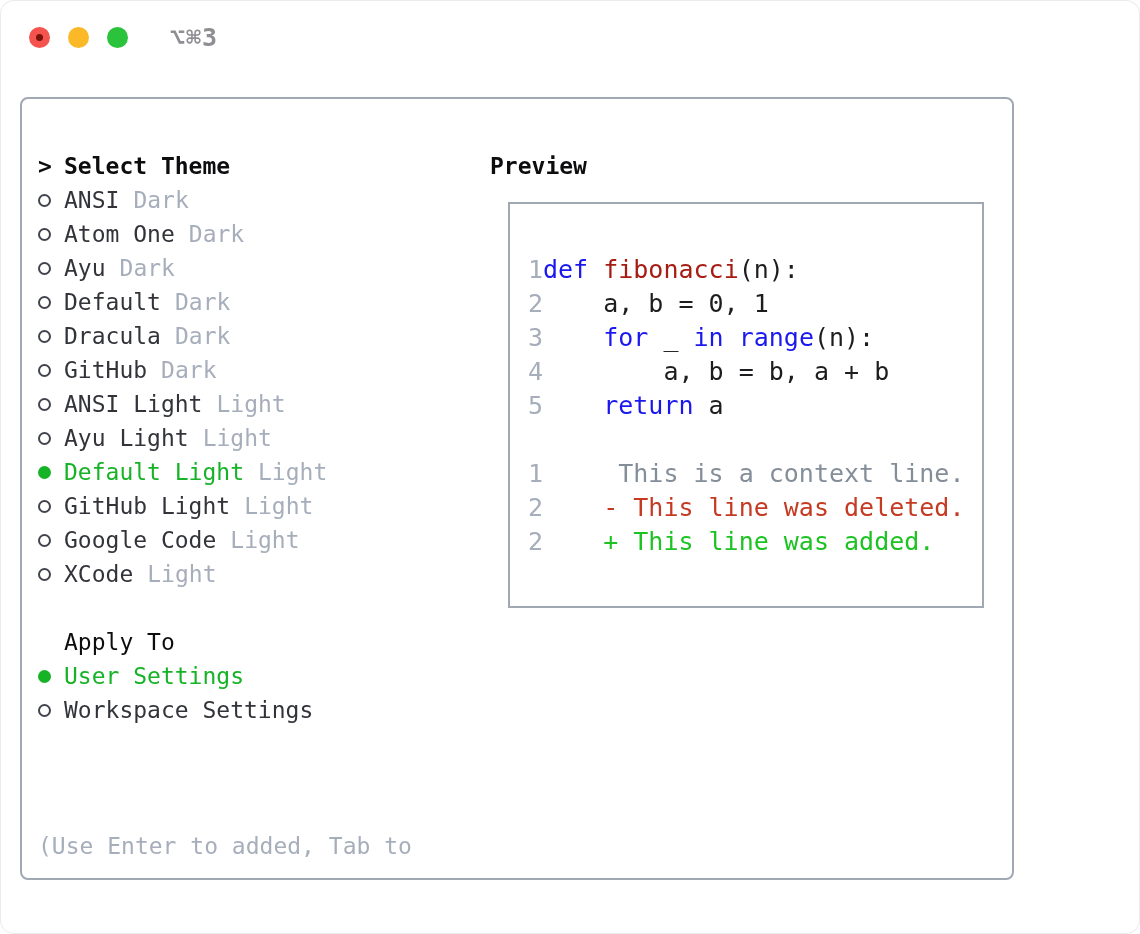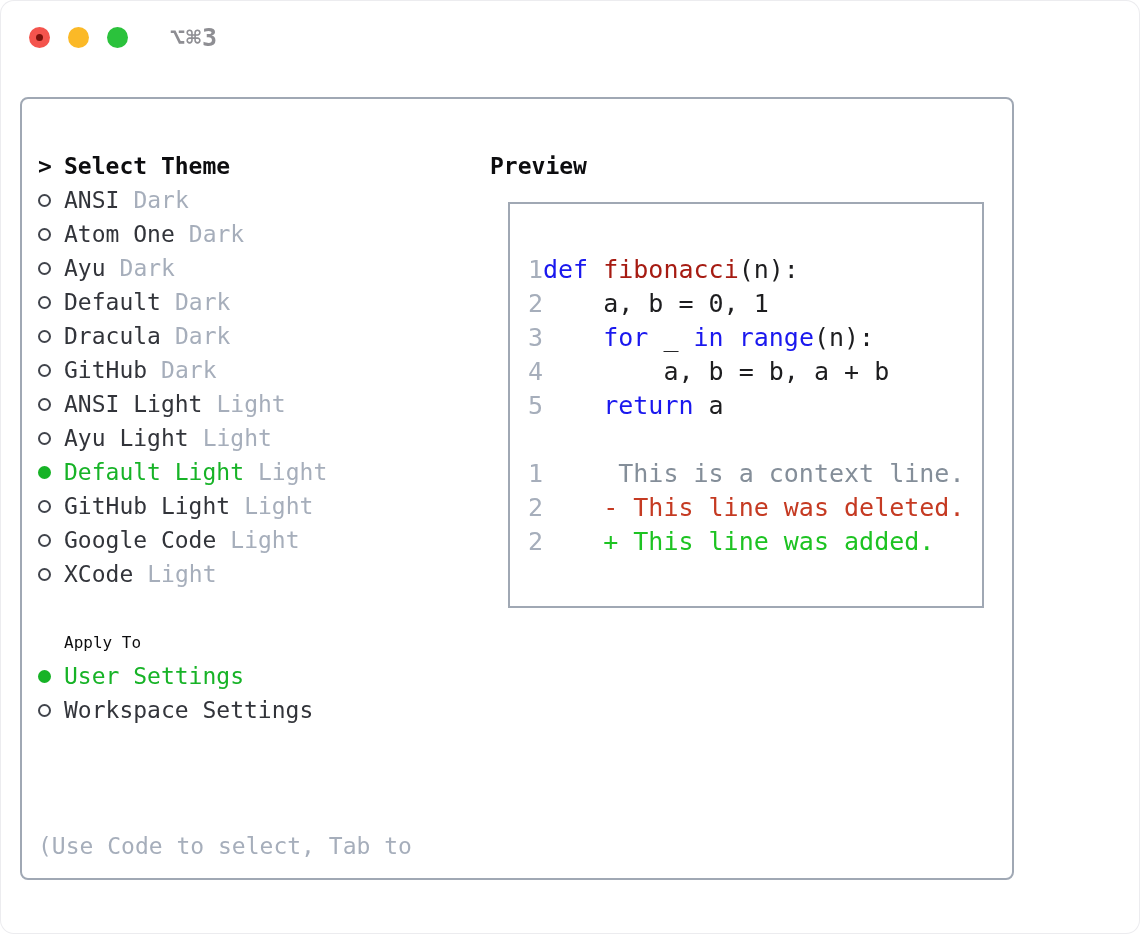--- a/index.html
+++ b/index.html
@@ -42,21 +42,21 @@
     flex:none; width:13px; height:13px; border-radius:50%;
     border:2px solid var(--radio_gray); margin-right:13px; background:transparent;
   }
   .radio.filled { border-color:var(--accent_green); background:var(--accent_green); }
   .item, .apply-opt { font-size:23px; color:var(--text_dark);align-items:center; }
   .iname { color:var(--text_dark); }
   .ivariant { color:var(--muted_gray); margin-left:14px; }
   .item.selected .iname { color:var(--accent_green); }
   .apply-opt .iname { color:var(--text_dark); }
   .apply-opt.selected .iname { color:var(--accent_green); }
-  .apply-header { font-size:16px; color:var(--header_black); padding-left:26px; }
+  .apply-header { font-size:23px; color:var(--header_black); padding-left:26px; }
   .help { font-size:23px; color:var(--muted_gray); line-height:34px; white-space:pre; }
   
   .preview-header {
     position:absolute; left:468px; top:50px; height:34px;
     display:flex; align-items:center;
     font-size:23px; font-weight:bold; color:var(--header_black);
   }
   .preview-box {
     position:absolute; left:486px; top:103px; width:476px; height:406px;
     border:2px solid var(--border_gray); background:#fff;
@@ -113,21 +113,21 @@
       <div class="row apply-header">Apply To</div>
 
       <div id="apply-list">
           <div class="row apply-opt selected"><span class="radio filled"></span><span class="iname">User Settings</span></div>
           <div class="row apply-opt"><span class="radio"></span><span class="iname">Workspace Settings</span></div>
         </div>
 
       <div class="spacer"></div>
 
       <div class="help">
-        <div>(Use Code to select, Tab to</div>
+        <div>(Use Enter to added, Tab to</div>
         <div>change focus)</div>
       </div>
     </div>
 
     <div class="preview-header">Preview</div>
 
     <div class="preview-box">
       <div id="preview-lines">
           <div class="pline">
             <span class="ln">1</span>

